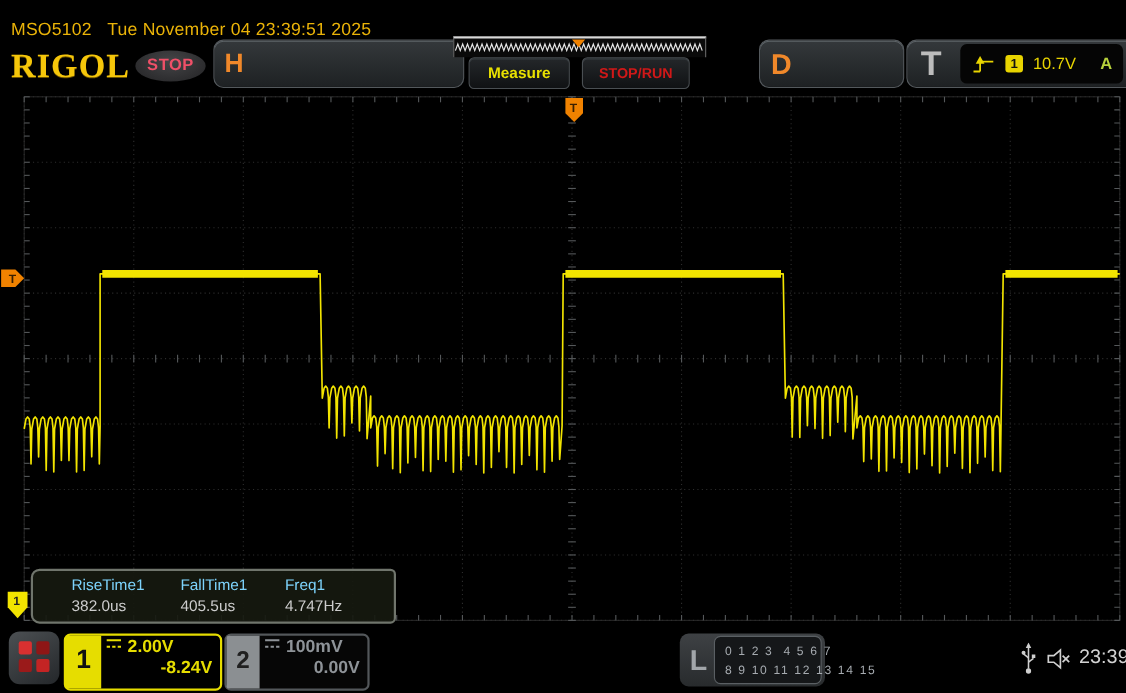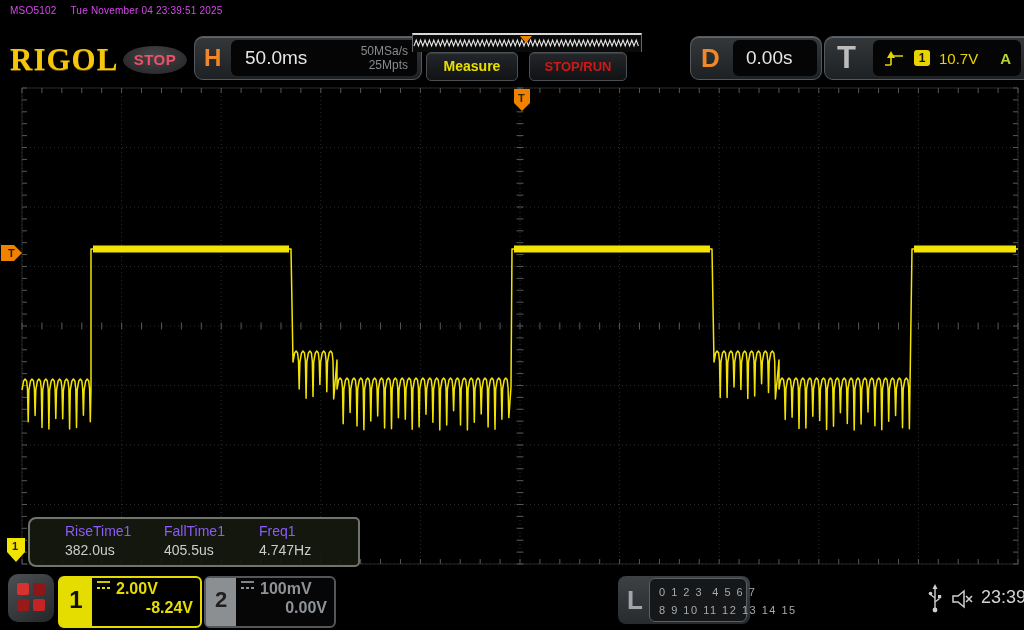--- a/index.html
+++ b/index.html
@@ -4,21 +4,21 @@
 <style>
   html,body{margin:0;padding:0;background:#000;}
   body{
     position:relative;width:1024px;height:630px;overflow:hidden;
     font-family:"Liberation Sans","DejaVu Sans",sans-serif;
     -webkit-font-smoothing:antialiased;
   }
   .abs{position:absolute;}
 
   
-  #titlebar{left:10px;top:5px;color:#d946ef;font-size:10px;letter-spacing:.2px;z-index:3;}
+  #titlebar{left:10px;top:19px;color:#eab308;font-size:16px;letter-spacing:.2px;z-index:3;}
   #titlebar .model{margin-right:14px;}
 
   
   #header{left:0;top:30px;width:1024px;height:52px;z-index:3;padding-left:46px;}
   #brand{left:10px;top:12px;font-family:"Liberation Serif","DejaVu Serif",serif;
     font-weight:bold;font-size:31px;color:#f5c60a;letter-spacing:1px;
     text-shadow:0 1px 0 #6b5200;}
   #acq-status{left:123px;top:16px;width:64px;height:28px;border-radius:50%;
     background:radial-gradient(ellipse at 50% 35%,#454547,#2b2b2d 75%);
     color:#ef5068;font-weight:bold;font-size:15px;text-align:center;line-height:28px;letter-spacing:.5px;}
@@ -51,21 +51,21 @@
   #t-level{color:#e8d400;font-size:15px;}
   #t-mode{margin-left:auto;color:#b8d23c;font-size:15px;font-weight:bold;}
 
   
   #scope{left:0;top:0;z-index:1;}
 
   
   #meas-panel{left:28px;top:517px;width:328px;height:46px;z-index:2;
     background:rgba(22,26,16,.9);border:2px solid #70756c;border-radius:8px 5px 5px 8px;}
   .meas-item{position:absolute;top:0;width:95px;}
-  .meas-item .lbl{color:#8b5cf6;font-size:14px;margin-top:4px;}
+  .meas-item .lbl{color:#7dd3fc;font-size:14px;margin-top:4px;}
   .meas-item .val{color:#cccccc;font-size:14px;margin-top:3px;}
 
   
   #bottombar{left:0;top:570px;width:1024px;height:60px;z-index:3;background:#000;}
   #grid-icon{left:8px;top:4px;width:46px;height:48px;border-radius:10px;
     background:linear-gradient(145deg,#4c5053,#24272a);}
   #grid-icon i{position:absolute;width:12px;height:12px;border-radius:2px;}
   .chan{top:6px;height:48px;border-radius:6px;background:#000;}
   #ch1-box{left:58px;width:140px;border:2px solid #e6dd00;}
   #ch2-box{left:204px;width:128px;border:2px solid #53575a;background:#060606;}
@@ -411,44 +411,34 @@
 <div id="titlebar" class="abs">
   <span class="model">MSO5102</span><span>Tue November 04 23:39:51 2025</span>
 </div>
 
 <div id="header" class="abs">
   <div id="brand" class="abs">RIGOL</div>
   <div id="acq-status" class="abs">STOP</div>
 
   <div id="h-slab" class="abs slab">
     <span class="letter">H</span>
-    <div class="inner">
-      <span id="h-timebase">50.0ms</span>
-      <div id="h-rates">
-        <div>50MSa/s</div>
-        <div>25Mpts</div>
-      </div>
-    </div>
   </div>
 
   <div id="preview" class="abs">
     <svg id="preview-svg" width="226" height="15">
         <path d="M1 11 L3.2 5 L5.4 11 L7.6000000000000005 5 L9.8 11 L12 5 L14.200000000000001 11 L16.400000000000002 5 L18.6 11 L20.8 5 L23 11 L25.2 5 L27.4 11 L29.599999999999998 5 L31.799999999999997 11 L34 5 L36.199999999999996 11 L38.4 5 L40.599999999999994 11 L42.8 5 L44.99999999999999 11 L47.199999999999996 5 L49.39999999999999 11 L51.599999999999994 5 L53.79999999999999 11 L55.99999999999999 5 L58.19999999999999 11 L60.39999999999999 5 L62.59999999999999 11 L64.79999999999998 5 L66.99999999999999 11 L69.19999999999999 5 L71.39999999999999 11 L73.6 5 L75.8 11 L78 5 L80.2 11 L82.4 5 L84.60000000000001 11 L86.80000000000001 5 L89.00000000000001 11 L91.20000000000002 5 L93.40000000000002 11 L95.60000000000002 5 L97.80000000000003 11 L100.00000000000003 5 L102.20000000000003 11 L104.40000000000003 5 L106.60000000000004 11 L108.80000000000004 5 L111.00000000000004 11 L113.20000000000005 5 L115.40000000000005 11 L117.60000000000005 5 L119.80000000000005 11 L122.00000000000006 5 L124.20000000000006 11 L126.40000000000006 5 L128.60000000000005 11 L130.80000000000004 5 L133.00000000000006 11 L135.20000000000005 5 L137.40000000000006 11 L139.60000000000005 5 L141.80000000000007 11 L144.00000000000006 5 L146.20000000000007 11 L148.40000000000006 5 L150.60000000000008 11 L152.80000000000007 5 L155.00000000000009 11 L157.20000000000007 5 L159.4000000000001 11 L161.60000000000008 5 L163.8000000000001 11 L166.00000000000009 5 L168.2000000000001 11 L170.4000000000001 5 L172.6000000000001 11 L174.8000000000001 5 L177.0000000000001 11 L179.2000000000001 5 L181.40000000000012 11 L183.6000000000001 5 L185.80000000000013 11 L188.0000000000001 5 L190.20000000000013 11 L192.40000000000012 5 L194.60000000000014 11 L196.80000000000013 5 L199.00000000000014 11 L201.20000000000013 5 L203.40000000000015 11 L205.60000000000014 5 L207.80000000000015 11 L210.00000000000014 5 L212.20000000000016 11 L214.40000000000015 5 L216.60000000000016 11 L218.80000000000015 5 L221.00000000000017 11 L223.20000000000016 5 L225.40000000000018 11 " fill="none" stroke="#e4e4e4" stroke-width="1.1"></path>
         <polygon points="107,1 119,1 113,8" fill="#f08200"></polygon>
       </svg>
   </div>
 
   <div id="measure-btn" class="abs btn">Measure</div>
   <div id="stoprun-btn" class="abs btn">STOP/RUN</div>
 
   <div id="d-slab" class="abs slab">
     <span class="letter">D</span>
-    <div class="inner">
-      <span id="d-value">0.00s</span>
-    </div>
   </div>
 
   <div id="t-slab" class="abs slab">
     <span class="letter">T</span>
     <div class="inner">
       <svg width="22" height="17" viewBox="0 0 22 17">
         <path d="M2 15 H8 M8 15 V6 M8 6 H20" stroke="#e8d400" stroke-width="1.6" fill="none"></path>
         <path d="M4 8 L12 8 L8 1 Z" fill="#e8d400"></path>
       </svg>
       <span id="t-badge">1</span>

